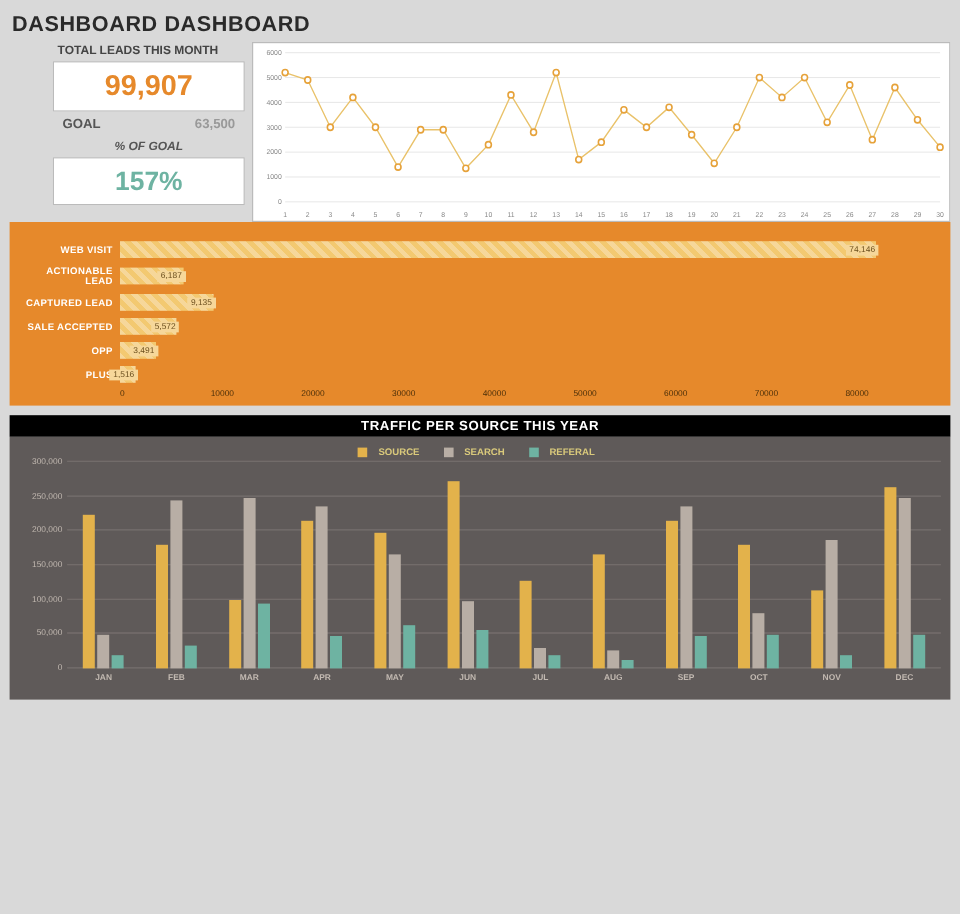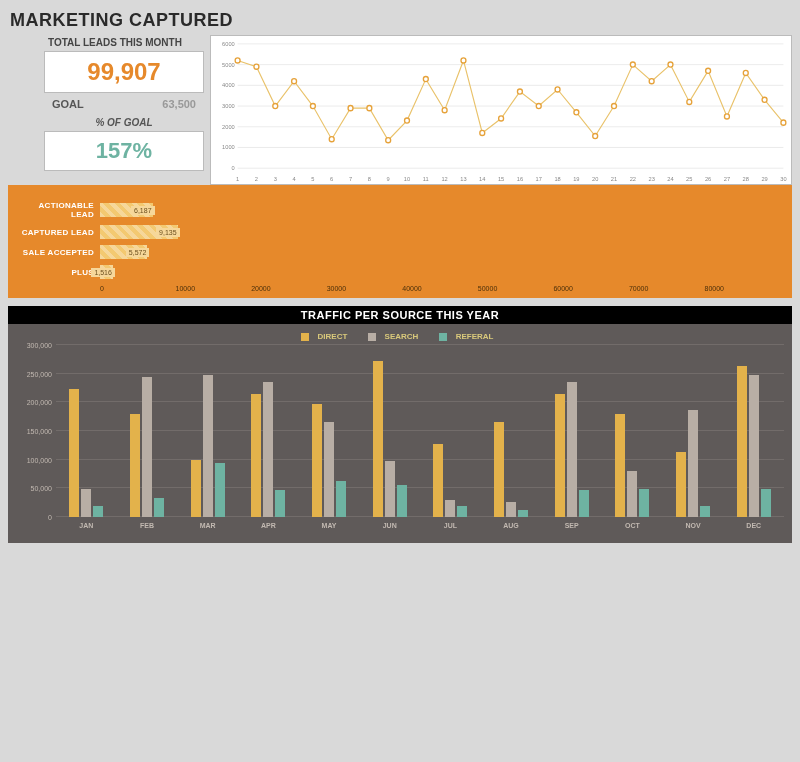--- a/index.html
+++ b/index.html
@@ -73,21 +73,21 @@
   .bar { width:10px; }
   .bar-d{background:#e3b24b;} .bar-s{background:#b8aea5;} .bar-r{background:#6eb3a2;}
   .x-labels { position:absolute; left:0; right:0; bottom:0; height:16px; display:flex;}
   .x-label { flex:1; text-align:center; font-size:7px; color:#c2b9b1; font-weight:700; padding-top:3px;}
   svg text { font-family:Arial; }
 </style>
 </head>
 <body>
 
 <div class="dashboard">
-  <div class="title">MARKETING CAPTURED</div>
+  <div class="title">DASHBOARD DASHBOARD</div>
 
   <div class="top-row">
     <div class="kpi-col">
       <div class="kpi-label">TOTAL LEADS THIS MONTH</div>
       <div class="kpi-box">
         <div class="kpi-big">99,907</div>
       </div>
       <div class="goal-row">
         <span>GOAL</span>
         <span class="goal-val">63,500</span>
@@ -174,40 +174,56 @@
           <circle cx="542.6206896551724" cy="81.5" r="2.6" fill="#fff" stroke="#e6a23a" stroke-width="1.4"></circle>
           <circle cx="562.4137931034483" cy="37.39999999999999" r="2.6" fill="#fff" stroke="#e6a23a" stroke-width="1.4"></circle>
           <circle cx="582.2068965517242" cy="64.69999999999999" r="2.6" fill="#fff" stroke="#e6a23a" stroke-width="1.4"></circle>
           <circle cx="602" cy="87.80000000000001" r="2.6" fill="#fff" stroke="#e6a23a" stroke-width="1.4"></circle>
         </svg>
     </div>
   </div>
 
   <div class="hbar-panel" id="hbar-panel">
       <div class="hbar-row">
+      <div class="hbar-cat">WEB VISIT</div>
+      <div class="hbar-track">
+        <div class="hbar" style="width:92.68%">
+          <span class="hbar-val">74,146</span>
+        </div>
+      </div>
+      </div>
+      <div class="hbar-row">
       <div class="hbar-cat">ACTIONABLE LEAD</div>
       <div class="hbar-track">
         <div class="hbar" style="width:7.73%">
           <span class="hbar-val">6,187</span>
         </div>
       </div>
       </div>
       <div class="hbar-row">
       <div class="hbar-cat">CAPTURED LEAD</div>
       <div class="hbar-track">
         <div class="hbar" style="width:11.42%">
           <span class="hbar-val">9,135</span>
         </div>
       </div>
       </div>
       <div class="hbar-row">
       <div class="hbar-cat">SALE ACCEPTED</div>
       <div class="hbar-track">
         <div class="hbar" style="width:6.97%">
           <span class="hbar-val">5,572</span>
+        </div>
+      </div>
+      </div>
+      <div class="hbar-row">
+      <div class="hbar-cat">OPP</div>
+      <div class="hbar-track">
+        <div class="hbar" style="width:4.36%">
+          <span class="hbar-val">3,491</span>
         </div>
       </div>
       </div>
       <div class="hbar-row">
       <div class="hbar-cat">PLUS</div>
       <div class="hbar-track">
         <div class="hbar" style="width:1.90%">
           <span class="hbar-val">1,516</span>
         </div>
       </div>
@@ -221,21 +237,21 @@
         <div class="hbar-tick">50000</div>
         <div class="hbar-tick">60000</div>
         <div class="hbar-tick">70000</div>
         <div class="hbar-tick">80000</div>
       </div>
     </div>
 
   <div class="section-title">TRAFFIC PER SOURCE THIS YEAR</div>
   <div class="traffic-panel">
     <div class="legend">
-      <span><i class="sw sw-d"></i><span>DIRECT</span></span>
+      <span><i class="sw sw-d"></i><span>SOURCE</span></span>
       <span><i class="sw sw-s"></i><span>SEARCH</span></span>
       <span><i class="sw sw-r"></i><span>REFERAL</span></span>
     </div>
     <div class="grouped" id="grouped">
         <div class="y-line" style="bottom:calc(18px + 0 * (100% - 18px))"></div>
         <div class="y-line" style="bottom:calc(18px + 0.16666666666666666 * (100% - 18px))"></div>
         <div class="y-line" style="bottom:calc(18px + 0.3333333333333333 * (100% - 18px))"></div>
         <div class="y-line" style="bottom:calc(18px + 0.5 * (100% - 18px))"></div>
         <div class="y-line" style="bottom:calc(18px + 0.6666666666666666 * (100% - 18px))"></div>
         <div class="y-line" style="bottom:calc(18px + 0.8333333333333334 * (100% - 18px))"></div>

